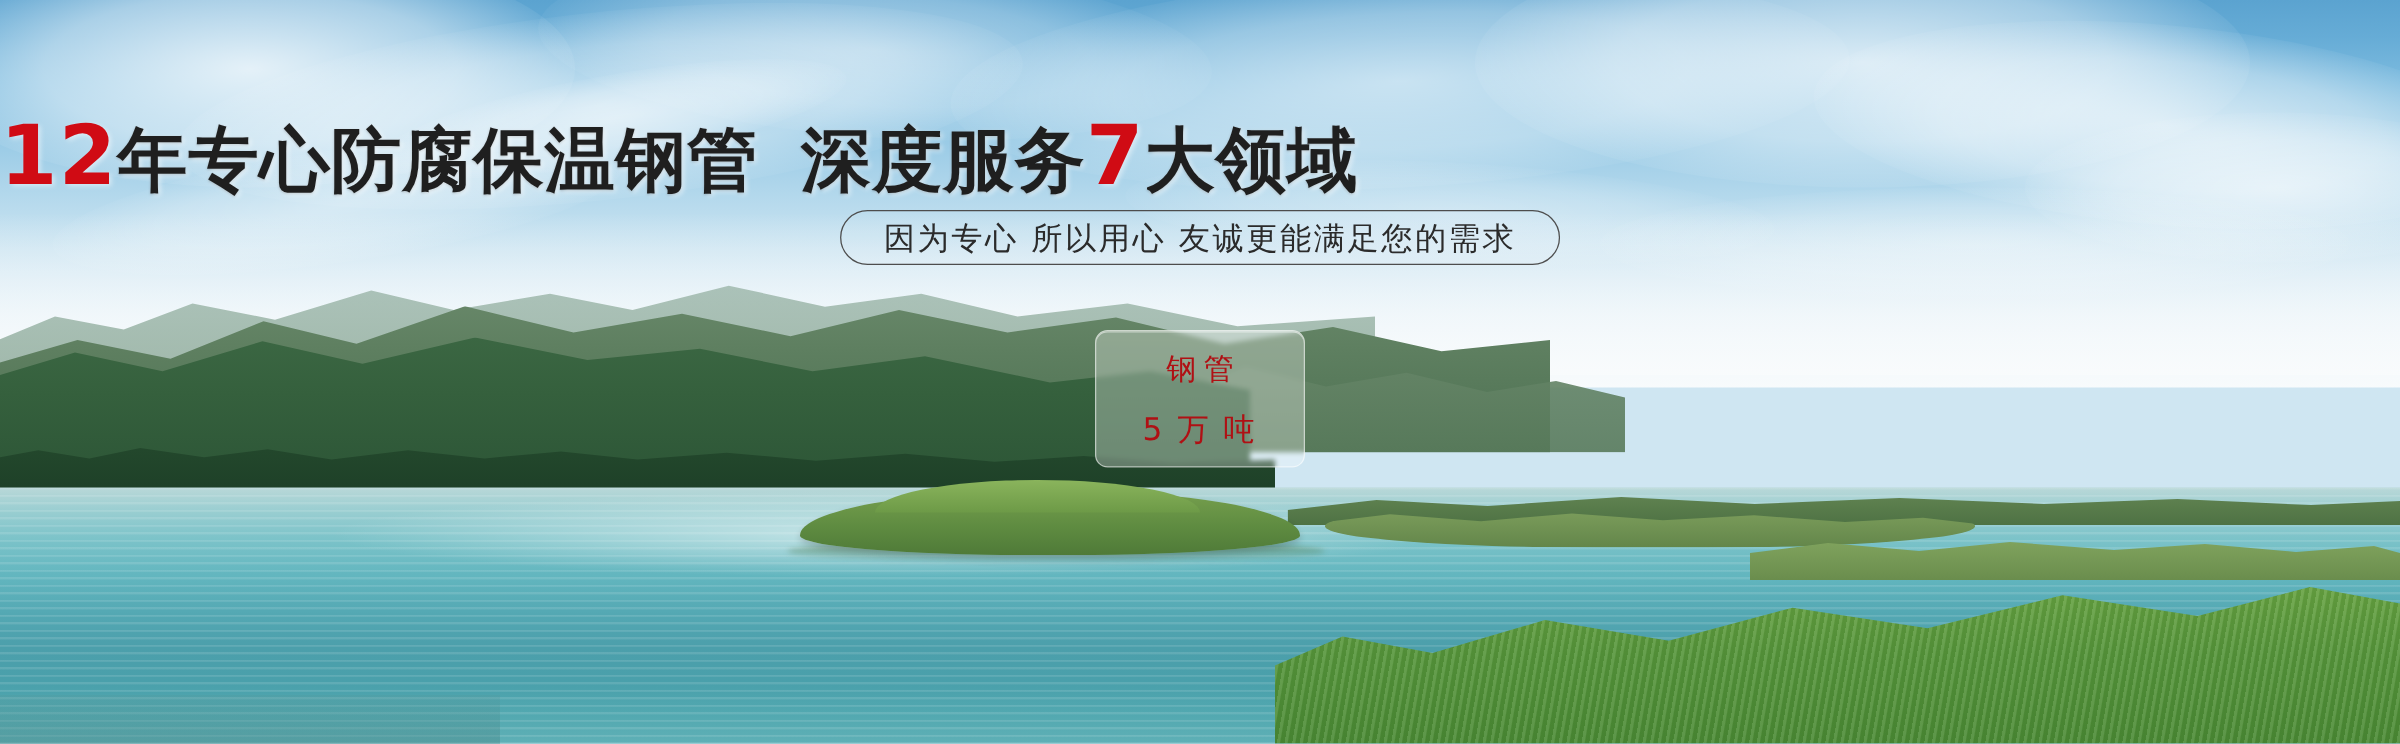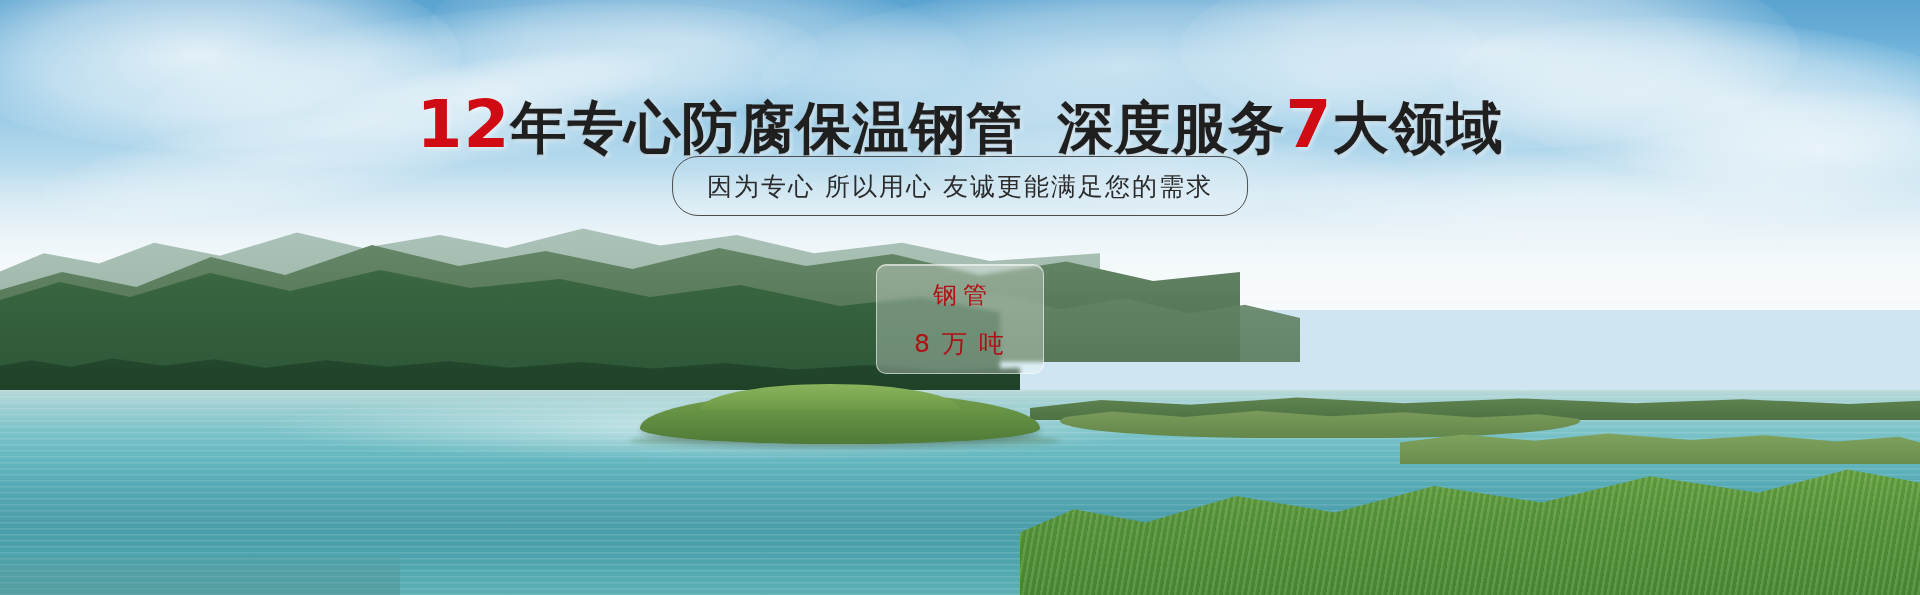--- a/index.html
+++ b/index.html
@@ -148,38 +148,37 @@
   .shore-left {
     position:absolute; left:0; top:556px; width:400px; height:40px;
     background:linear-gradient(to bottom, rgba(90,150,150,.2), rgba(70,130,130,.4));
   }
 
   
   .content { position:absolute; left:0; top:0; width:1920px; height:595px; }
 
   .headline {
     position:absolute; top:86px; left:0; width:1920px;
-    text-align:center;
     font-size:56px;
     font-weight:bold;
     letter-spacing:1px;
     white-space:nowrap;
     color:#1f1f1f;
     text-shadow:2px 2px 4px rgba(255,255,255,.55), 0 1px 2px rgba(0,0,0,.25);
   }
   .headline .red {
     color:#d00b14;
     font-size:66px;
     text-shadow:2px 2px 4px rgba(255,255,255,.5);
   }
   .headline .gap { display:inline-block; width:34px; }
 
   .pill {
-    position:absolute; top:156px; left:50%; transform:translateX(-50%);
-    height:60px; padding:0 34px;
+    position:absolute; top:168px; left:50%; transform:translateX(-50%);
+    height:44px; padding:0 34px;
     display:flex; align-items:center; justify-content:center;
     border:1.6px solid #4d4d4d;
     border-radius:26px;
     font-size:25px;
     letter-spacing:2px;
     color:#2b2b2b;
     white-space:nowrap;
     background:rgba(255,255,255,0.04);
   }
 
@@ -259,20 +258,20 @@
     </div>
 
     <div class="pill">
       <span>因为专心 所以用心  友诚更能满足您的需求</span>
     </div>
 
     <div class="cards">
 
       <div class="card">
         <div class="card-title">钢管</div>
-        <div class="card-value"><span>8 万 吨</span></div>
+        <div class="card-value"><span>5 万 吨</span></div>
       </div>
 
 
 
     </div>
   </div>
 </div>
 
 </body></html>

